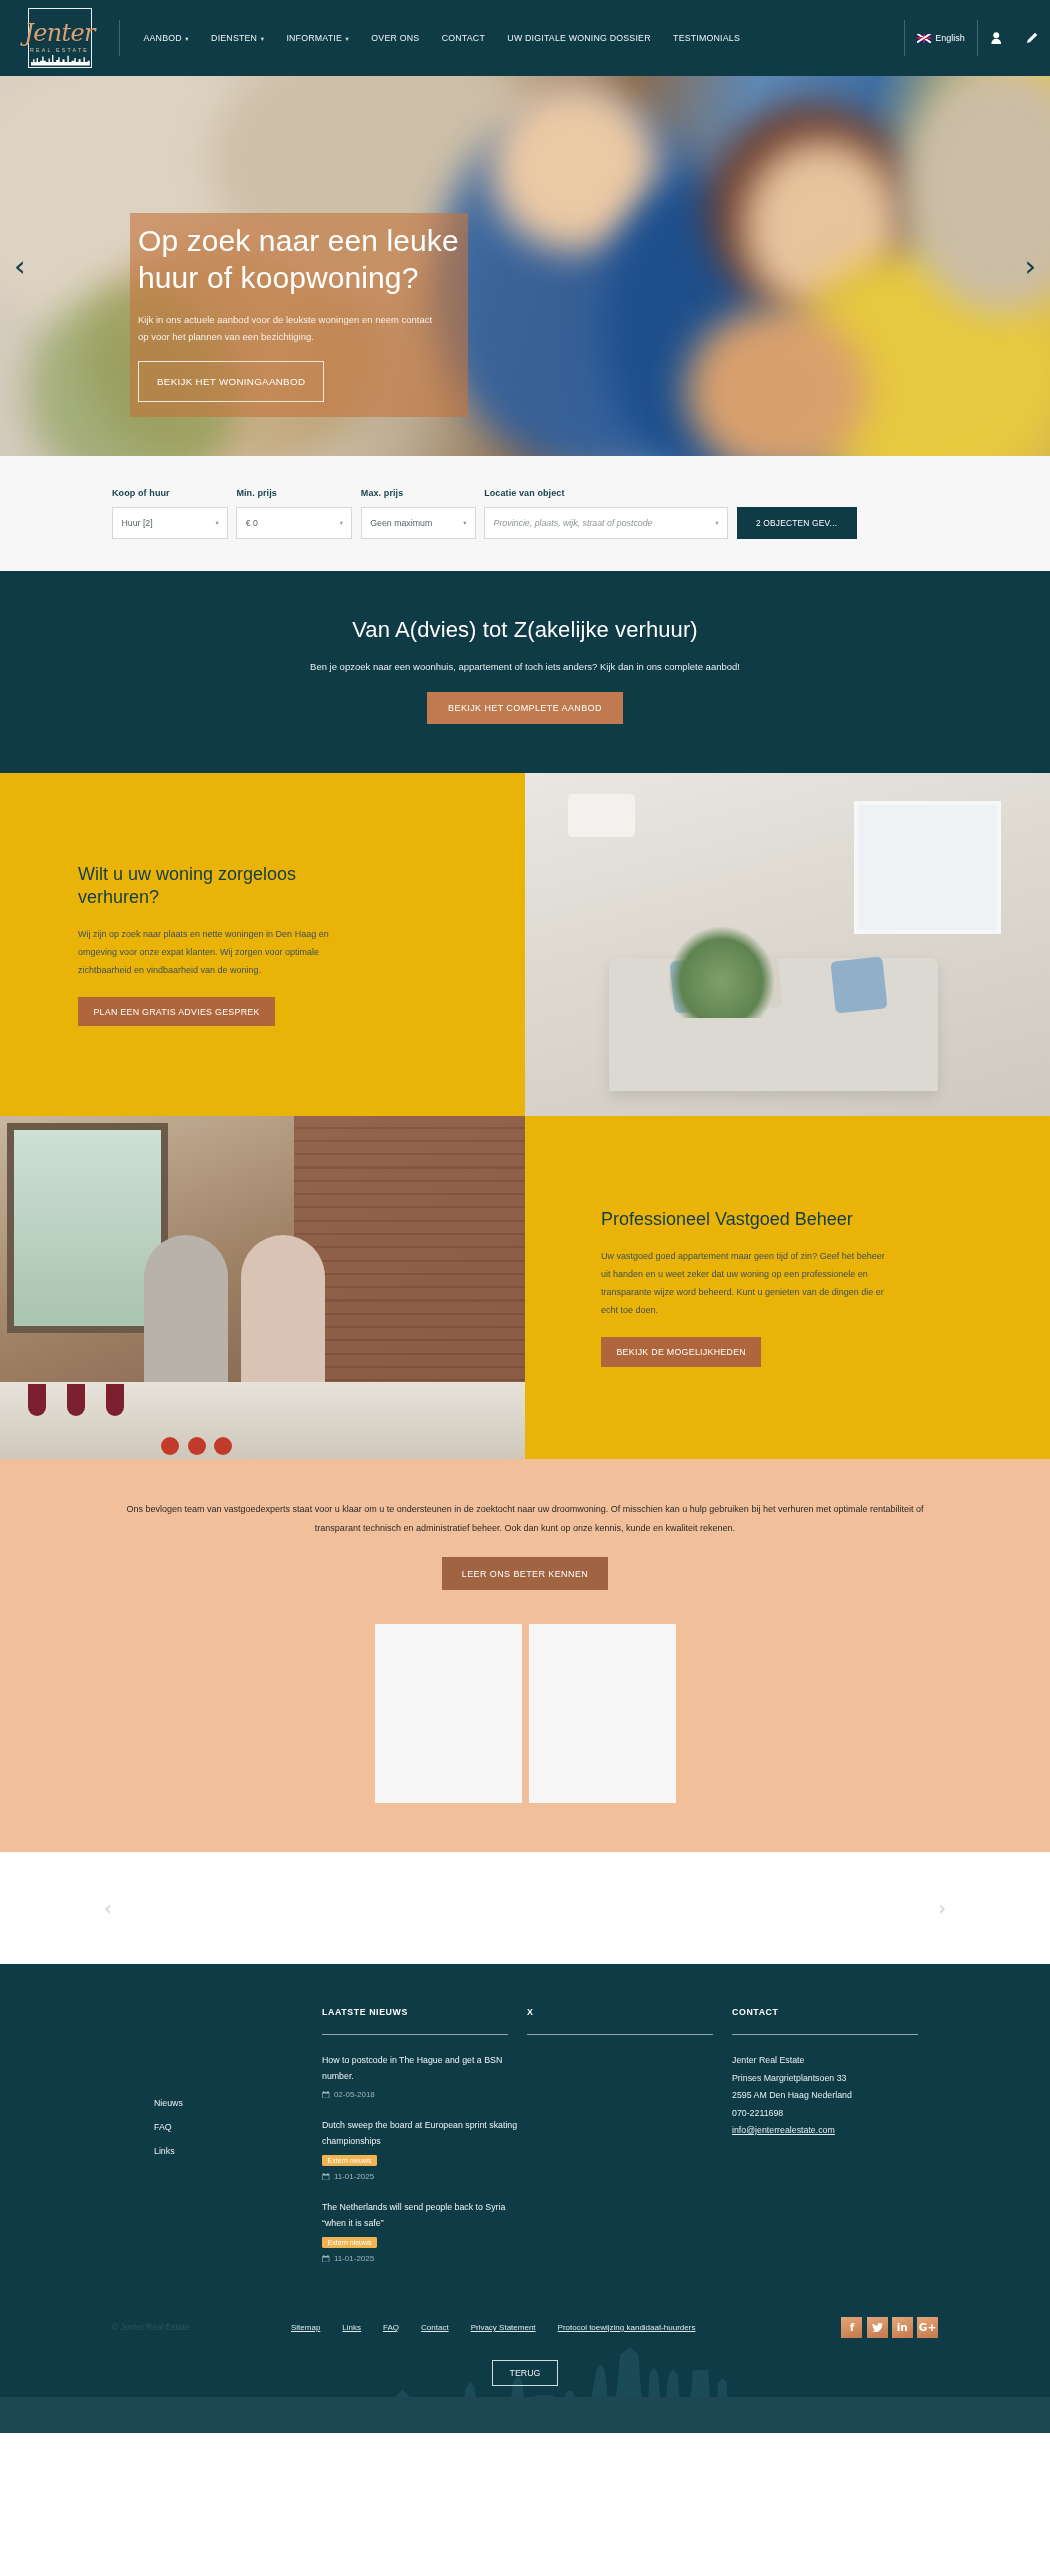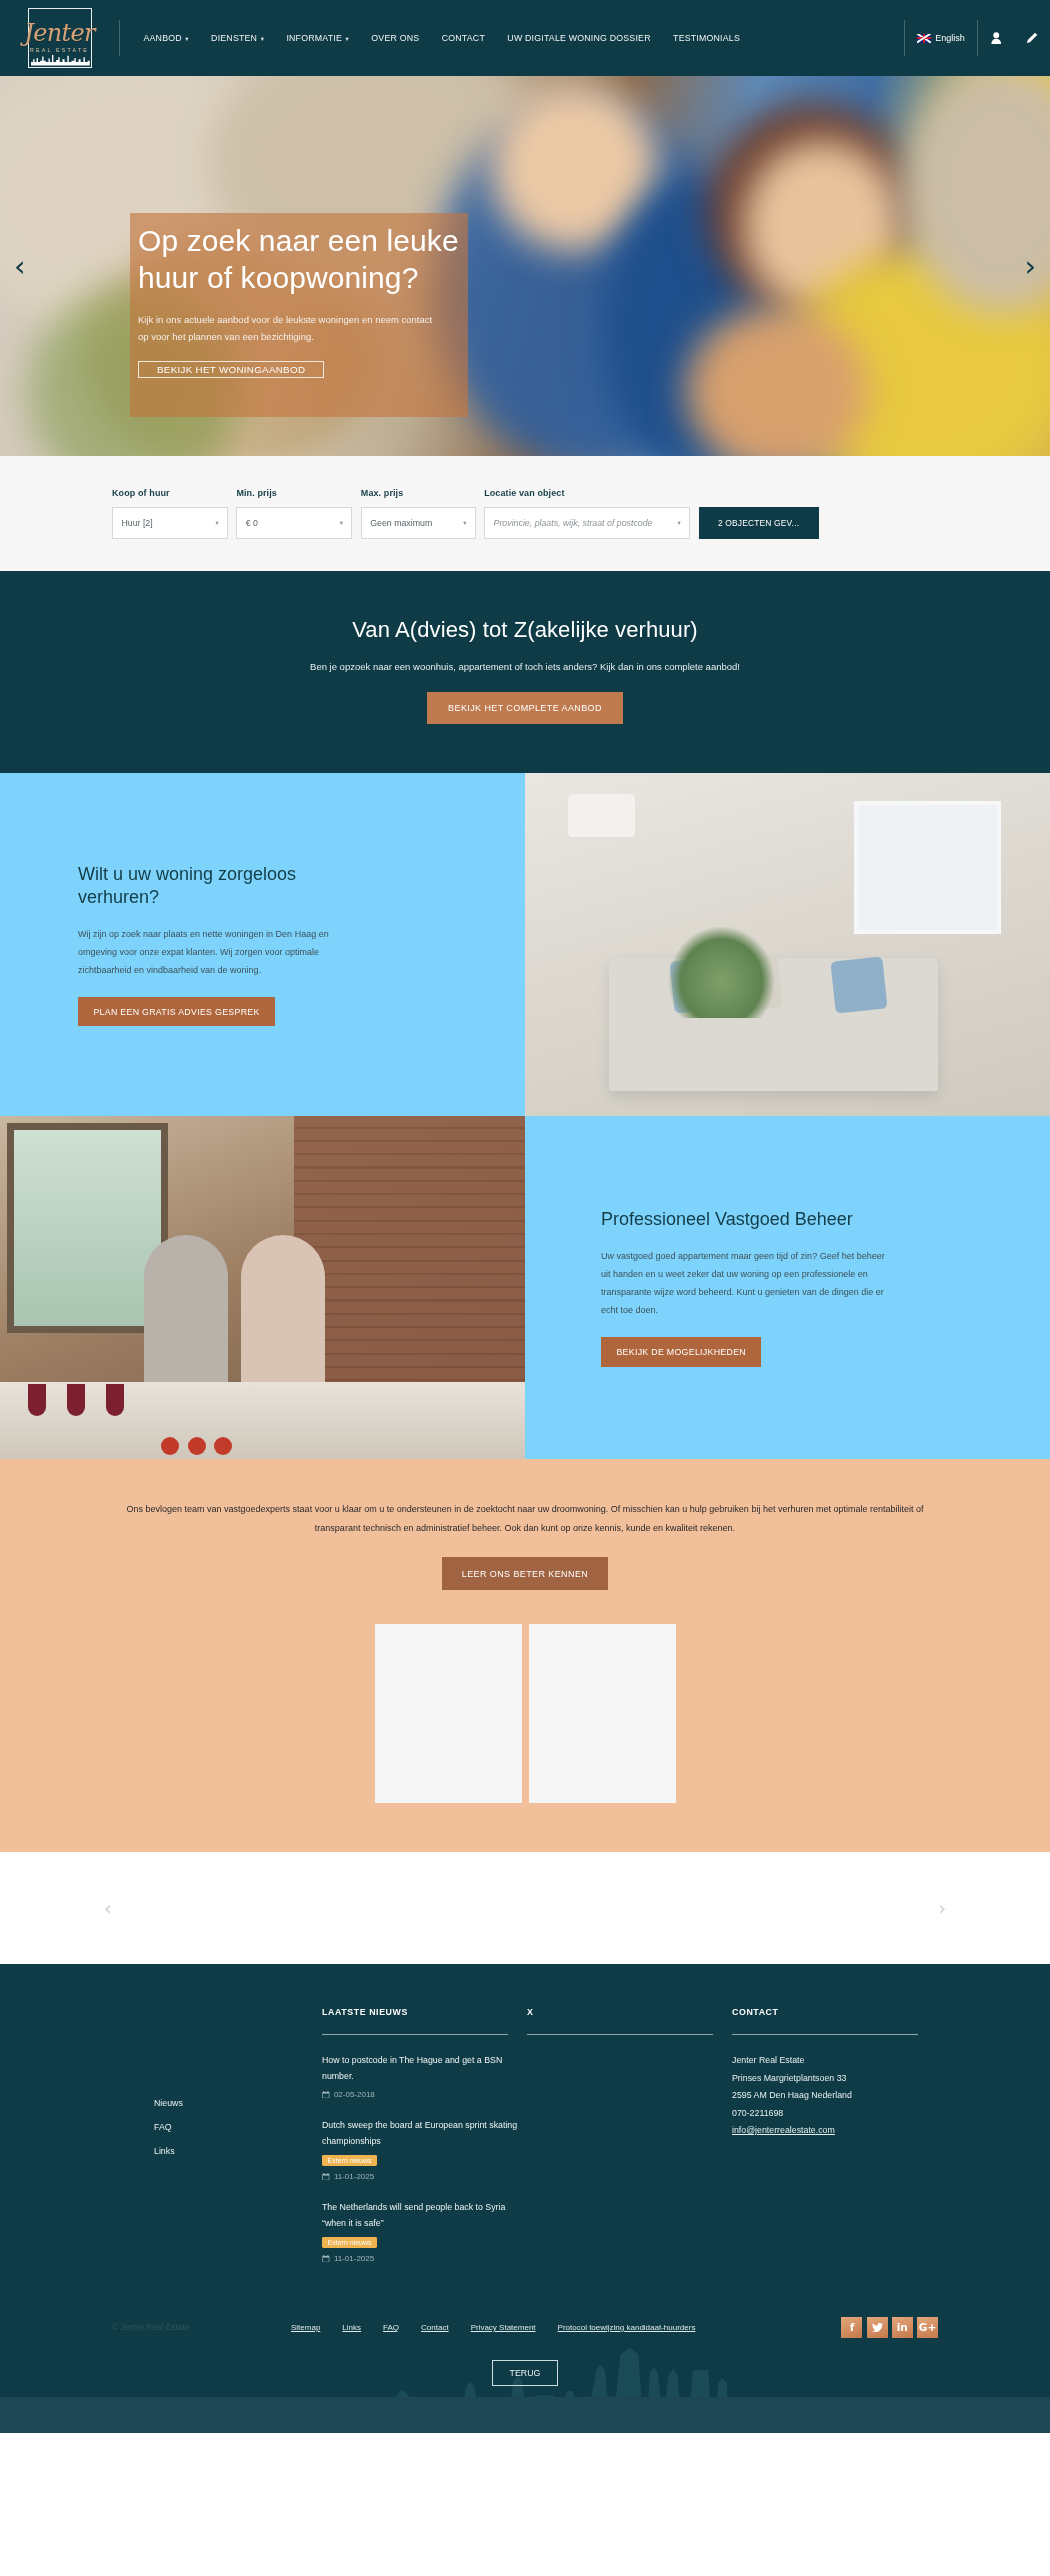--- a/index.html
+++ b/index.html
@@ -146,21 +146,21 @@
     margin-top: 15.4px;
     max-width: 301px;
   }
   .hero-btn {
     display: inline-block;
     margin-top: 15.4px;
     border: 0.7px solid #f1e7dd;
     color: #ffffff;
     font-size: 9.8px;
     letter-spacing: 0.3px;
-    padding: 2px 18px;
+    padding: 14px 18px;
     cursor: pointer;
     background: transparent;
   }
   .hero-arrow {
     position: absolute; top: 50%; transform: translateY(-50%);
     font-size: 29px; color: #0e3b45; cursor: pointer;
     font-family: "DejaVu Sans", sans-serif;
     line-height: 1; user-select: none;
   }
   .hero-arrow.left { left: 14px; }
@@ -186,21 +186,21 @@
     background: #fff; border: 0.7px solid #d8d8d8;
     height: 32px; display: flex; align-items: center;
     padding: 0 8.4px; position: relative;
     font-size: 8.8px; color: #5a6468; cursor: pointer;
   }
   .select .val { flex: 1; white-space: nowrap; overflow: hidden; }
   .select .arw { font-size: 6.3px; color: #8b9396; margin-left: 7px; }
   .select.w1 { width: 116px; }
   .select.w2 { width: 116px; }
   .select.w3 { width: 115px; }
-  .select.w4 { width: 206px; }
+  .select.w4 { width: 244px; }
   .select.w4 .val { font-style: italic; color: #8b9296; }
   .search-btn {
     background: #0e3b45; color: #fff;
     height: 32px; width: 120px;
     display: flex; align-items: center; justify-content: center;
     font-size: 8.4px; letter-spacing: 0.2px; cursor: pointer;
     white-space: nowrap;
   }
 
   
@@ -218,21 +218,21 @@
   .btn-copper {
     display: inline-block;
     background: #bf7b4f; color: #fff;
     font-size: 9px; letter-spacing: 0.4px;
     padding: 11.2px 21px; margin-top: 19.6px; cursor: pointer;
   }
 
   
   .split { display: flex; width: 1050px; }
   .split .pane-text {
-    width: 525px; background: #7dd3fc;
+    width: 525px; background: #eab308;
     display: flex; align-items: center;
   }
   .split .pane-img { width: 525px; height: 343px; position: relative; overflow: hidden; }
   .inner-text { padding: 0 78px; max-width: 448px; }
   .inner-text.right { padding: 0 77px 0 76px; }
   .sec-h2 {
     font-size: 18px; font-weight: 400; color: #133d47;
     line-height: 1.3;
   }
   .sec-p {

